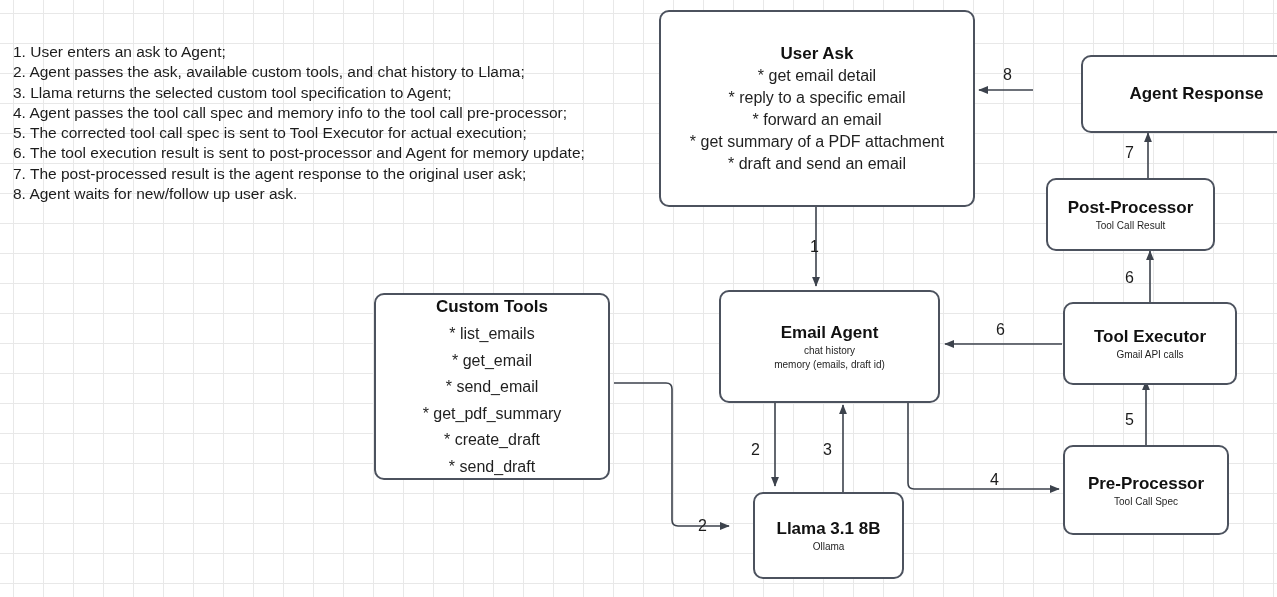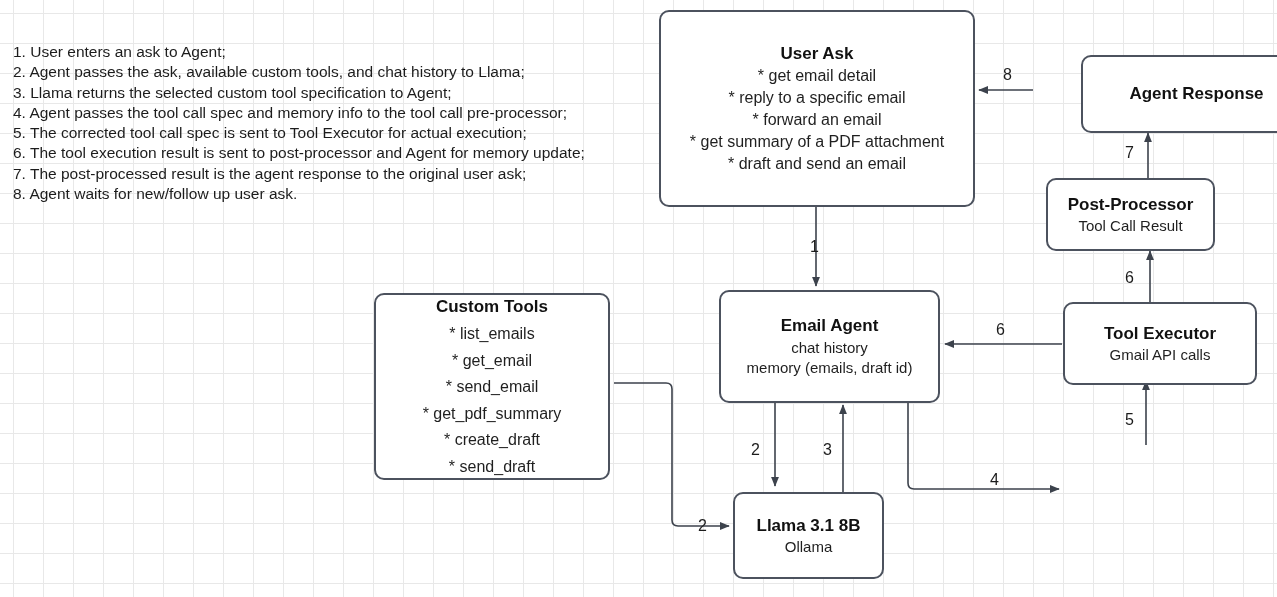--- a/index.html
+++ b/index.html
@@ -52,21 +52,21 @@
     font-size: 17px;
     color: #111111;
     white-space: nowrap;
   }
   .node-line {
     font-size: 16px;
     color: #1f1f1f;
     white-space: nowrap;
   }
   .node-sub {
-    font-size: 15px;
+    font-size: 10px;
     color: #1f1f1f;
     white-space: nowrap;
   }
   .edge-label {
     position: absolute;
     font-size: 16px;
     color: #1c1c1c;
     line-height: 1;
     white-space: nowrap;
   }
@@ -147,40 +147,44 @@
 
   <div class="node" style="left:1033px; top:55px; width:231px; height:78px;margin-left:48px;">
     <div class="node-title">Agent Response</div>
   </div>
 
   <div class="node" style="left:1046px; top:178px; width:169px; height:73px;">
     <div class="node-title">Post-Processor</div>
     <div class="node-sub">Tool Call Result</div>
   </div>
 
-  <div class="node" style="left:1063px; top:302px; width:194px; height:83px;">
+  <div class="node" style="left:1063px; top:302px; width:174px; height:83px;">
     <div class="node-title">Tool Executor</div>
     <div class="node-sub">Gmail API calls</div>
   </div>
 
+  <div class="node" style="left:1063px; top:445px; width:166px; height:90px;">
+    <div class="node-title">Pre-Processor</div>
+    <div class="node-sub">Tool Call Spec</div>
+  </div>
 
   <div class="node" style="left:719px; top:290px; width:221px; height:113px;">
     <div class="node-title">Email Agent</div>
     <div class="node-sub">chat history</div>
     <div class="node-sub">memory (emails, draft id)</div>
   </div>
 
   <div class="node" style="left:374px; top:293px; width:236px; height:187px;justify-content:space-between;">
     <div class="node-title">Custom Tools</div>
     <div class="node-line">* list_emails</div>
     <div class="node-line">* get_email</div>
     <div class="node-line">* send_email</div>
     <div class="node-line">* get_pdf_summary</div>
     <div class="node-line">* create_draft</div>
     <div class="node-line">* send_draft</div>
   </div>
 
-  <div class="node" style="left:733px; top:492px; width:151px; height:87px;">
+  <div class="node" style="left:753px; top:492px; width:151px; height:87px;">
     <div class="node-title">Llama 3.1 8B</div>
     <div class="node-sub">Ollama</div>
   </div>
 
 </div>
 
 </body></html>

